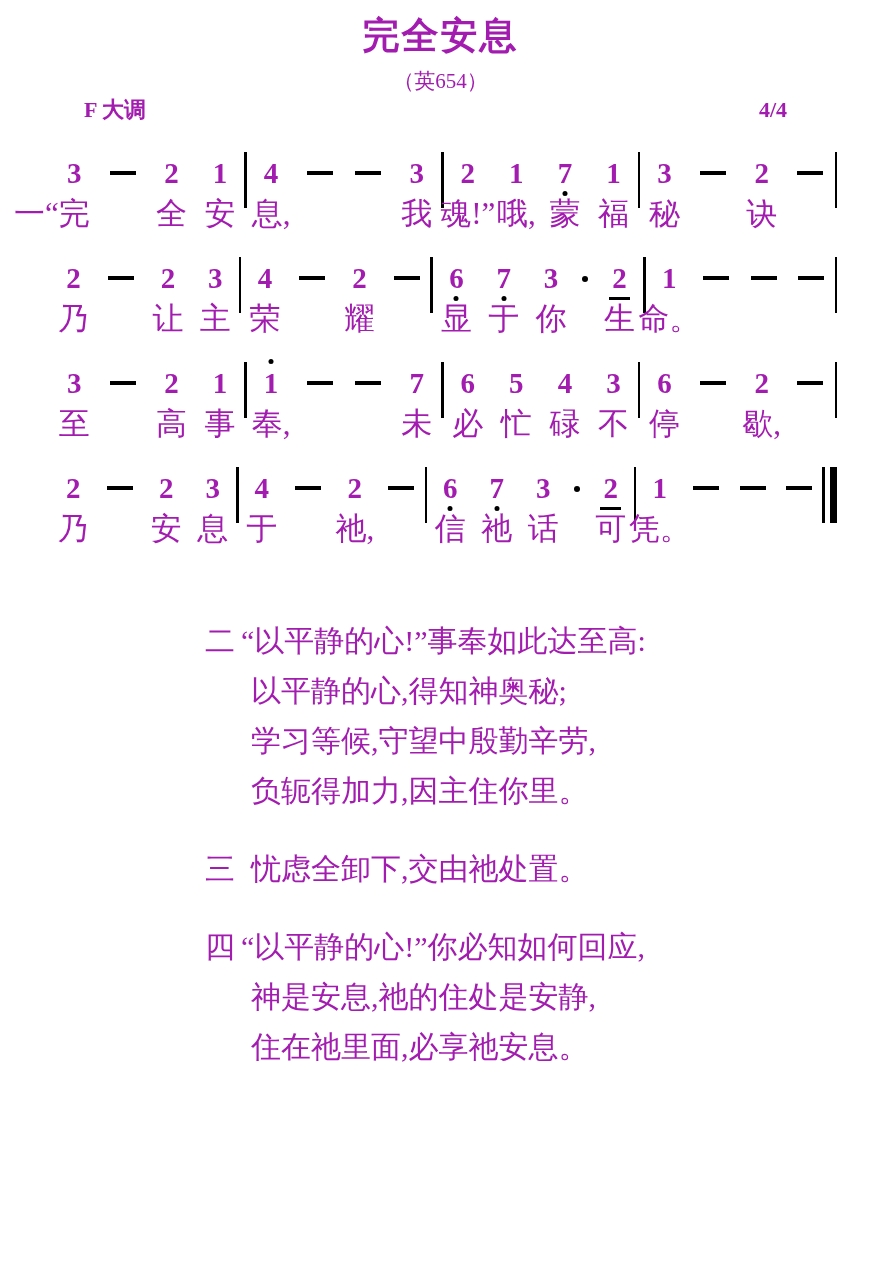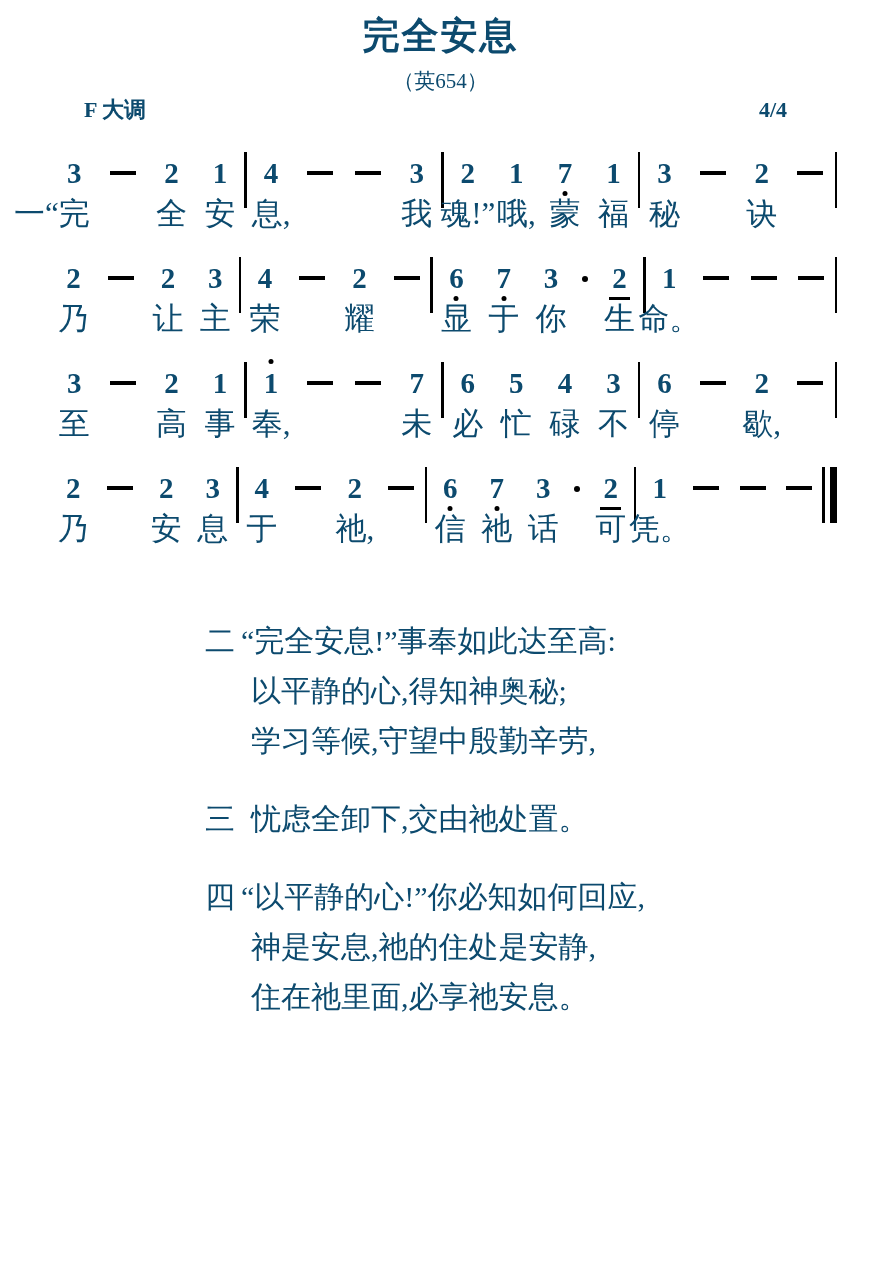--- a/index.html
+++ b/index.html
@@ -1,19 +1,19 @@
 <!DOCTYPE html>
 <html><head>
 <meta charset="utf-8">
 <style>
   html,body{margin:0;padding:0;background:#ffffff;}
   .page{
     position:relative;
     width:881px;height:1262px;
-    background:#ffffff;color:#0c4a6e;
+    background:#ffffff;color:#a21caf;
     font-family:"Liberation Serif","DejaVu Serif",serif;
     overflow:hidden;
   }
   
   .title{
     margin:14px 0 0;text-align:center;
     font-size:37px;font-weight:bold;letter-spacing:2px;line-height:44px;
   }
   .subtitle{text-align:center;font-size:21px;font-weight:normal;margin-top:10px;line-height:26px;}
   .meta-row{
@@ -604,23 +604,24 @@
         <div class="tok bar-tok">
           <div class="bline thin"></div>
           <div class="bline thick"></div>
         </div>
       </div>
     </main>
 
   <section class="verses" id="verses">
       <div class="verse">
         <span class="verse-num">二</span>
-        <div class="vline hang">“完全安息!”事奉如此达至高:</div>
+        <div class="vline hang">“以平静的心!”事奉如此达至高:</div>
         <div class="vline">以平静的心,得知神奥秘;</div>
         <div class="vline">学习等候,守望中殷勤辛劳,</div>
+        <div class="vline">负轭得加力,因主住你里。</div>
       </div>
       <div class="verse">
         <span class="verse-num">三</span>
         <div class="vline">忧虑全卸下,交由祂处置。</div>
       </div>
       <div class="verse">
         <span class="verse-num">四</span>
         <div class="vline hang">“以平静的心!”你必知如何回应,</div>
         <div class="vline">神是安息,祂的住处是安静,</div>
         <div class="vline">住在祂里面,必享祂安息。</div>

